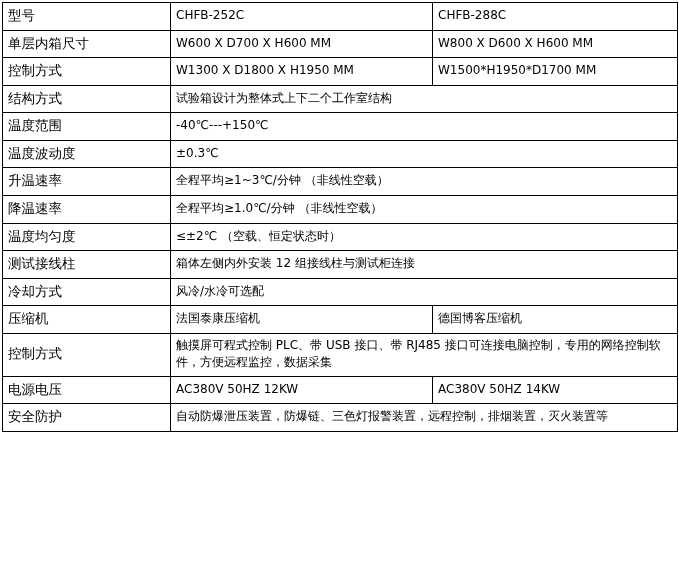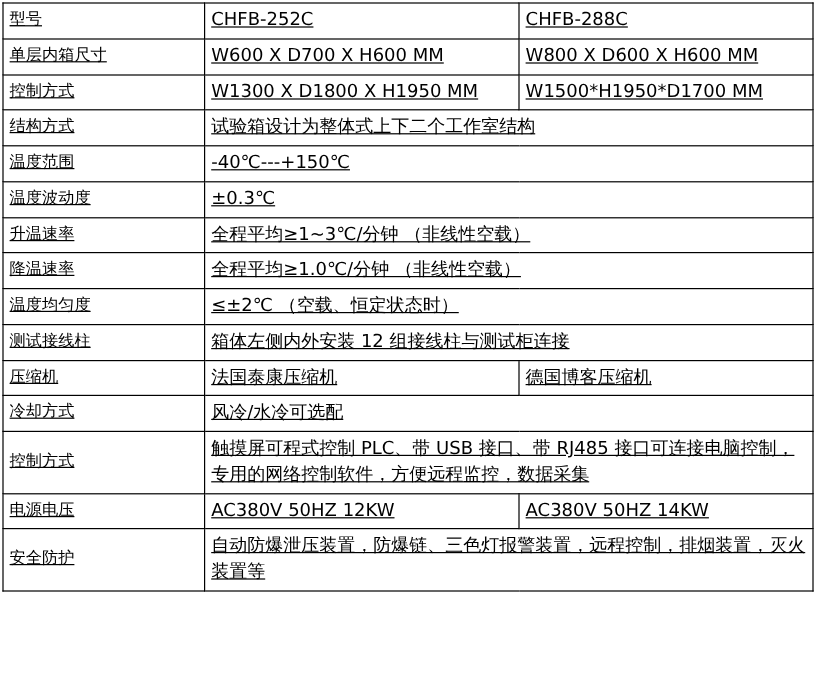--- a/index.html
+++ b/index.html
@@ -10,21 +10,20 @@
   body {
     width: 679px;
     height: 567px;
     font-family: "DejaVu Sans", "Liberation Sans", sans-serif;
     color: #000000;
   }
   .spec-wrap {
     width: 587px;
     box-sizing: border-box;
     padding: 2px 0 0 2px;
-    text-decoration: underline;
   }
   table.spec-table {
     border-collapse: collapse;
     table-layout: fixed;
     width: 675px;
     font-size: 13px;
   }
   table.spec-table td {
     border: 1px solid #000000;
     padding: 3px 5px 4px 5px;
@@ -32,21 +31,21 @@
     line-height: 1.45;
     word-break: break-all;
   }
   col.c-label { width: 168px; }
   col.c-val1  { width: 262px; }
   col.c-val2  { width: 245px; }
   td.label {
     font-size: 13.5px;
   }
   td.value {
-    font-size: 15px;
+    font-size: 12px;
   }
   td.multiline {
     line-height: 1.6;
   }
 </style>
 </head>
 <body>
 
 <div class="spec-wrap">
   <table class="spec-table">
@@ -93,27 +92,27 @@
         </tr>
         <tr>
           <td class="label">温度均匀度</td>
           <td class="value multiline" colspan="2">≤±2℃ （空载、恒定状态时）</td>
         </tr>
         <tr>
           <td class="label">测试接线柱</td>
           <td class="value multiline" colspan="2">箱体左侧内外安装 12 组接线柱与测试柜连接</td>
         </tr>
         <tr>
+          <td class="label">冷却方式</td>
+          <td class="value multiline" colspan="2">风冷/水冷可选配</td>
+        </tr>
+        <tr>
           <td class="label">压缩机</td>
           <td class="value">法国泰康压缩机</td>
           <td class="value">德国博客压缩机</td>
-        </tr>
-        <tr>
-          <td class="label">冷却方式</td>
-          <td class="value multiline" colspan="2">风冷/水冷可选配</td>
         </tr>
         <tr>
           <td class="label">控制方式</td>
           <td class="value multiline" colspan="2">触摸屏可程式控制 PLC、带 USB 接口、带 RJ485 接口可连接电脑控制，专用的网络控制软件，方便远程监控，数据采集</td>
         </tr>
         <tr>
           <td class="label">电源电压</td>
           <td class="value">AC380V 50HZ   12KW</td>
           <td class="value">AC380V 50HZ  14KW</td>
         </tr>

